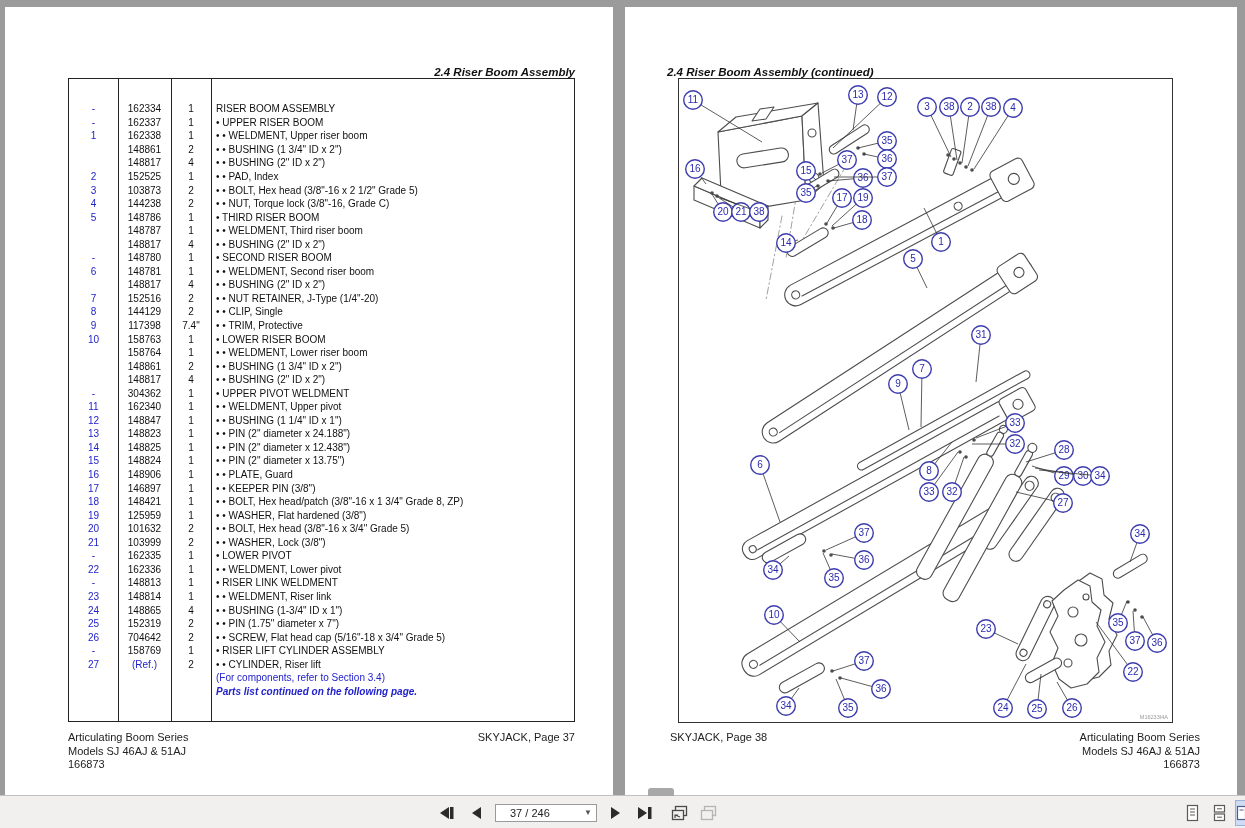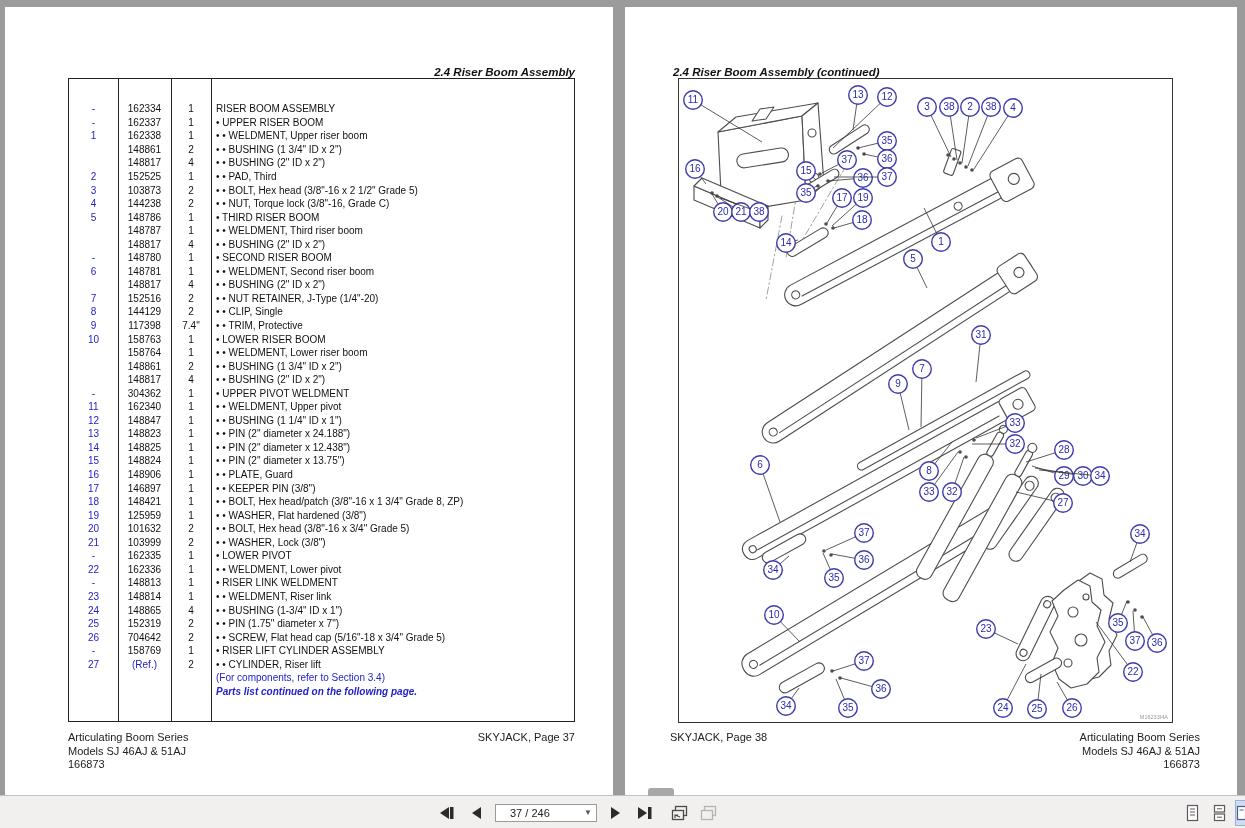--- a/index.html
+++ b/index.html
@@ -88,21 +88,21 @@
           <div class="prow">
             <span class="ci"></span>
             <span class="cp">148817</span>
             <span class="cq">4</span>
             <span class="cd">• •  BUSHING (2" ID x 2")</span>
           </div>
           <div class="prow">
             <span class="ci blue">2</span>
             <span class="cp">152525</span>
             <span class="cq">1</span>
-            <span class="cd">• •  PAD, Third</span>
+            <span class="cd">• •  PAD, Index</span>
           </div>
           <div class="prow">
             <span class="ci blue">3</span>
             <span class="cp">103873</span>
             <span class="cq">2</span>
             <span class="cd">• •  BOLT, Hex head (3/8"-16 x 2 1/2" Grade 5)</span>
           </div>
           <div class="prow">
             <span class="ci blue">4</span>
             <span class="cp">144238</span>
@@ -330,21 +330,21 @@
 
     <div class="footer-block" style="left:63px;top:724px;">
       <div>Articulating Boom Series</div>
       <div>Models SJ 46AJ &amp; 51AJ</div>
       <div>166873</div>
     </div>
     <div class="footer-block" style="right:38px;top:724px;">SKYJACK, Page 37</div>
   </div>
 
   <div class="page" id="page-right">
-    <div class="sec-header" style="left:48px;top:59px;text-align:center;">2.4  Riser Boom Assembly (continued)</div>
+    <div class="sec-header" style="left:42px;top:59px;text-align:center;">2.4  Riser Boom Assembly (continued)</div>
 
     <div id="diagram-frame">
       <svg width="495" height="645" viewBox="678 78 495 645" xmlns="http://www.w3.org/2000/svg">
         <rect x="678.5" y="78.5" width="494" height="644" fill="#fff" stroke="#333" stroke-width="1"></rect>
 
         <g stroke="#4d4d4d" stroke-width="1.1" fill="#ffffff" stroke-linejoin="round" stroke-linecap="round">
 
           <path d="M804,150 L786,258" fill="none" stroke="#888" stroke-width="0.8" stroke-dasharray="7 3 1.5 3"></path>
           <path d="M846,166 L800,244" fill="none" stroke="#888" stroke-width="0.8" stroke-dasharray="7 3 1.5 3"></path>
           <path d="M782,216 L766,300" fill="none" stroke="#888" stroke-width="0.8" stroke-dasharray="7 3 1.5 3"></path>

